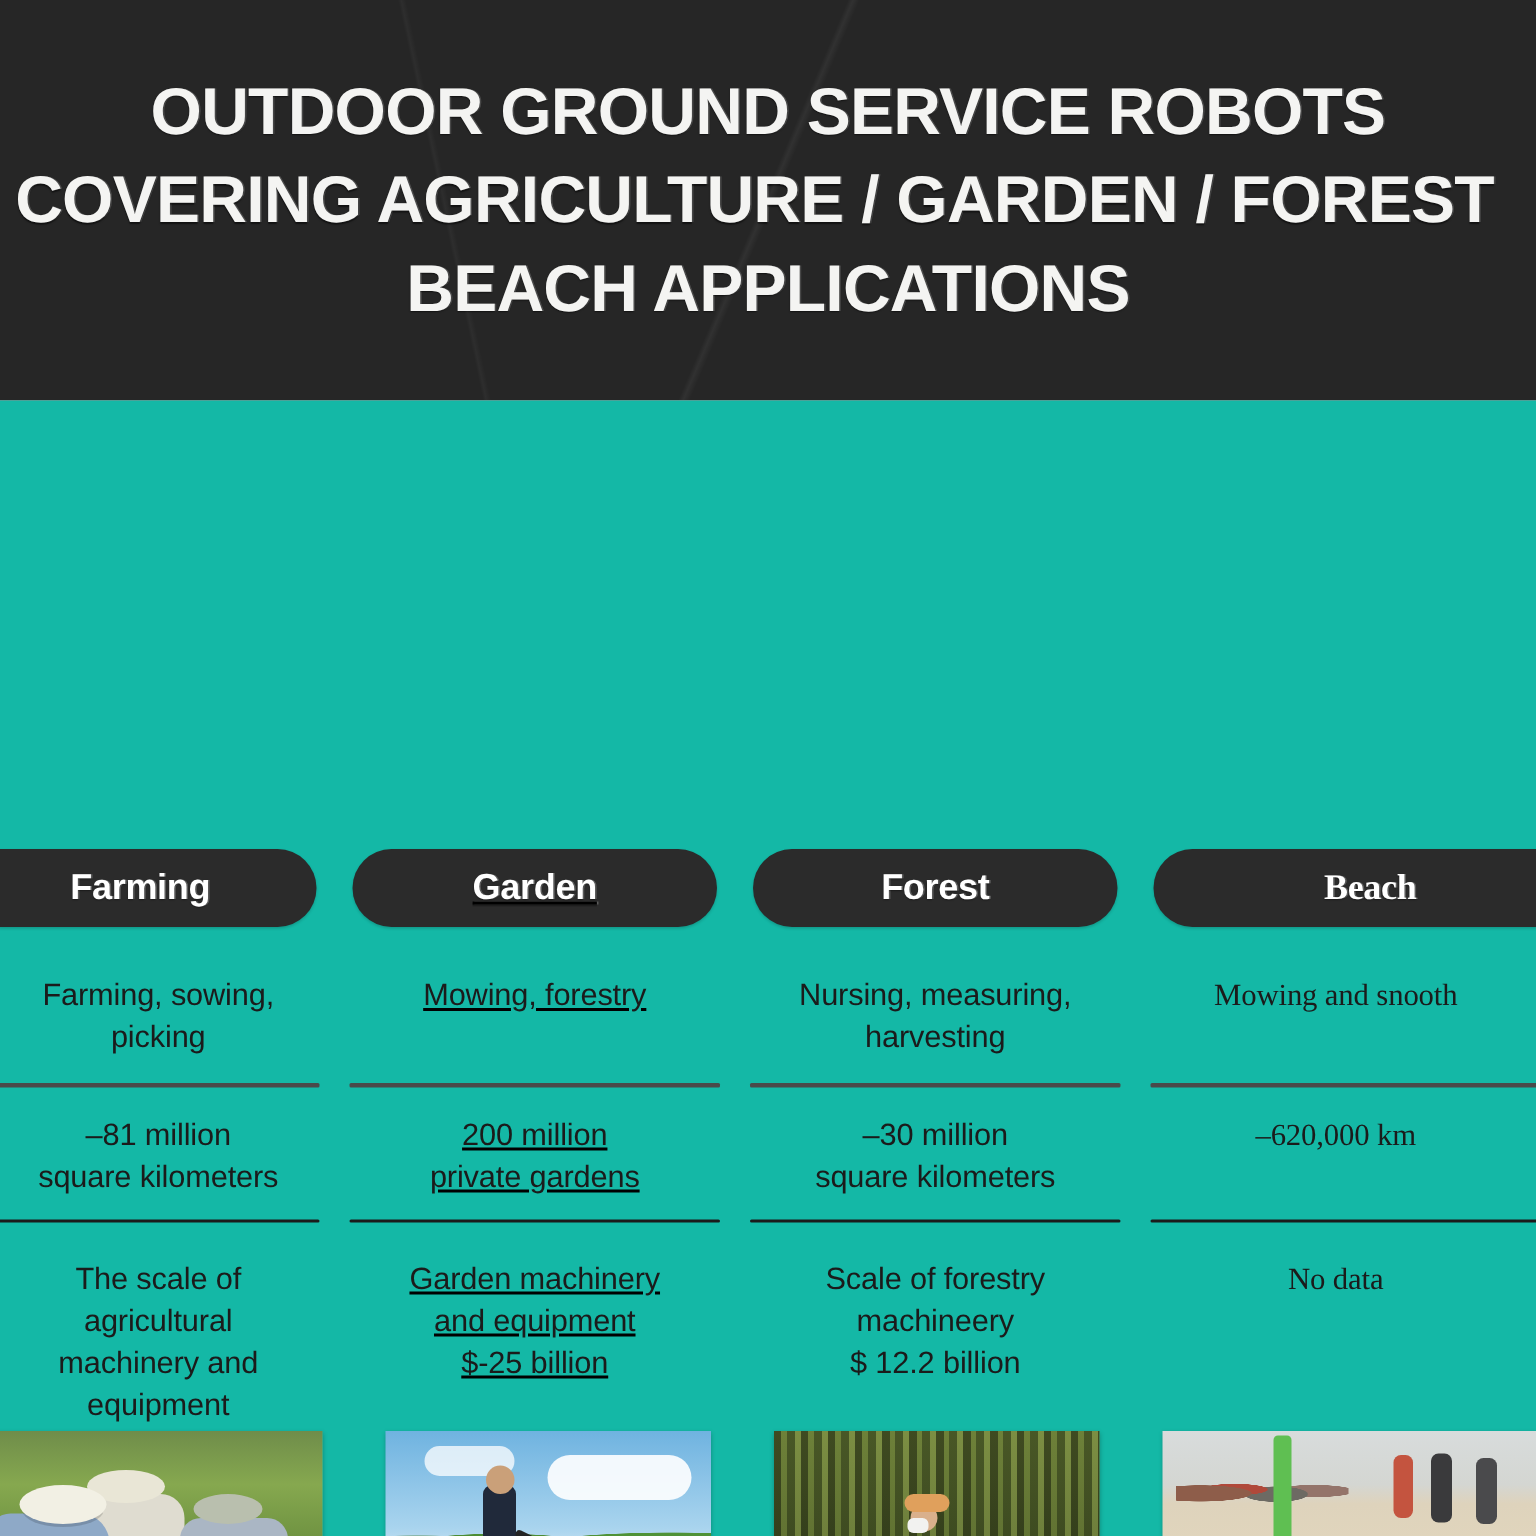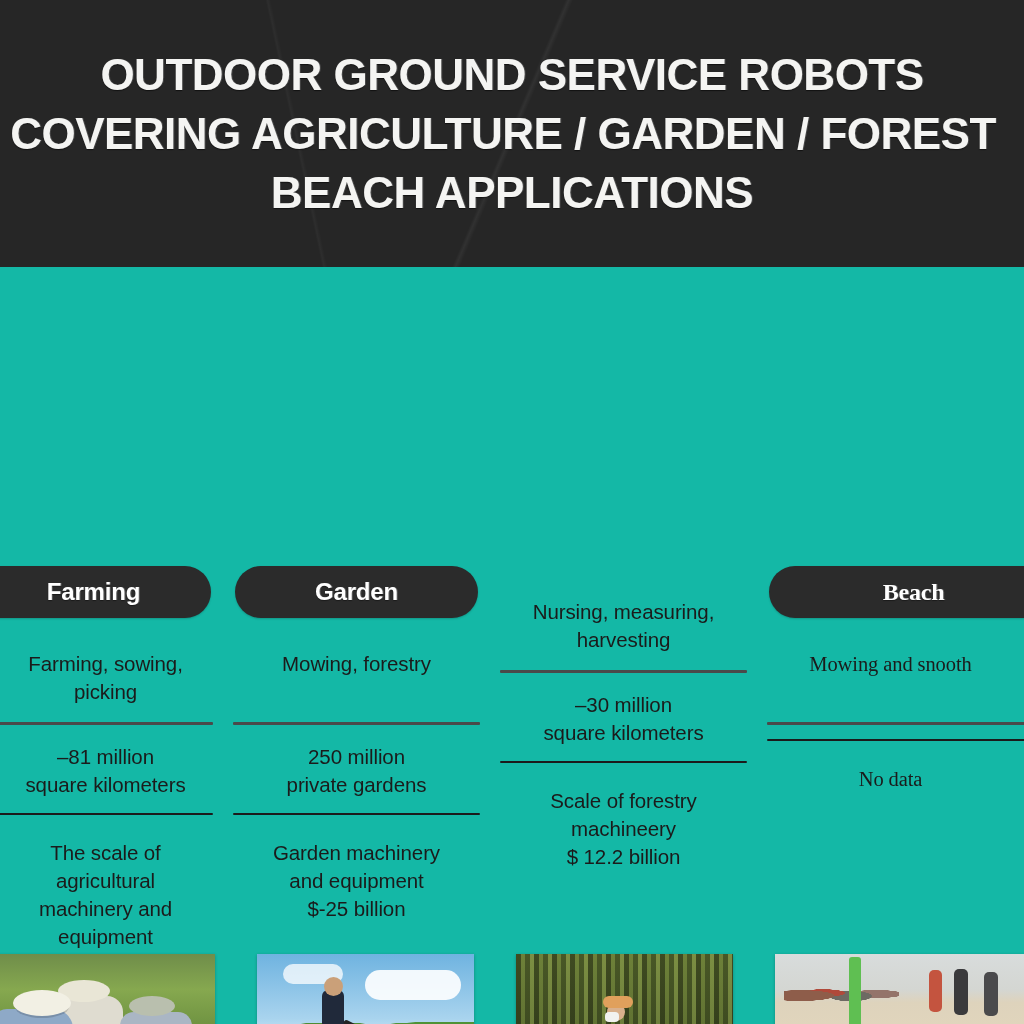--- a/index.html
+++ b/index.html
@@ -43,21 +43,21 @@
     position:absolute; left:0; top:267px; width:1024px; height:757px;
     background:#14b8a6;
   }
 
   .columns {
     position:absolute; left:0; top:299px; width:1024px; height:400px;
     display:flex;
   }
   .col { width:268px; position:relative; }
   .col.c0 { width:235px; margin-left:-12px; }
-  .col.c1 { width:268px; }
+  .col.c1 { width:268px;text-decoration:underline; }
   .col.c2 { width:268px; }
   .col.c3 { width:268px;font-family:Liberation Serif, serif; }
 
   .pill {
     height:52px; border-radius:26px;
     background:#2b2b2b;
     display:flex; align-items:center; justify-content:center;
     color:#fff; font-weight:bold; font-size:24px;
     letter-spacing:-0.2px;
     text-shadow:0 1px 1px rgba(0,0,0,.4), 1px 0 0 rgba(255,255,255,.25);
@@ -185,32 +185,33 @@
       </div>
     </div>
 
     <div class="col c1">
       <div class="pill">Garden</div>
       <div class="cellwrap">
         <div class="cell row-a">Mowing, forestry</div>
       </div>
       <div class="rule rule-a"></div>
       <div class="cellwrap">
-        <div class="cell row-b">250 million
+        <div class="cell row-b">200 million
 private gardens</div>
       </div>
       <div class="rule thin rule-b"></div>
       <div class="cellwrap">
         <div class="cell row-c">Garden machinery
 and equipment
 $-25 billion</div>
       </div>
     </div>
 
     <div class="col c2">
+      <div class="pill">Forest</div>
       <div class="cellwrap">
         <div class="cell row-a">Nursing, measuring,
 harvesting</div>
       </div>
       <div class="rule rule-a"></div>
       <div class="cellwrap">
         <div class="cell row-b">–30 million
 square kilometers</div>
       </div>
       <div class="rule thin rule-b"></div>
@@ -220,20 +221,23 @@
 $ 12.2 billion</div>
       </div>
     </div>
 
     <div class="col c3">
       <div class="pill">Beach</div>
       <div class="cellwrap">
         <div class="cell row-a">Mowing and snooth</div>
       </div>
       <div class="rule rule-a"></div>
+      <div class="cellwrap">
+        <div class="cell row-b">–620,000 km</div>
+      </div>
       <div class="rule thin rule-b"></div>
       <div class="cellwrap">
         <div class="cell row-c">No data</div>
       </div>
     </div>
   </div>
 
   <div class="photos">
 
     <div class="photo p0">

